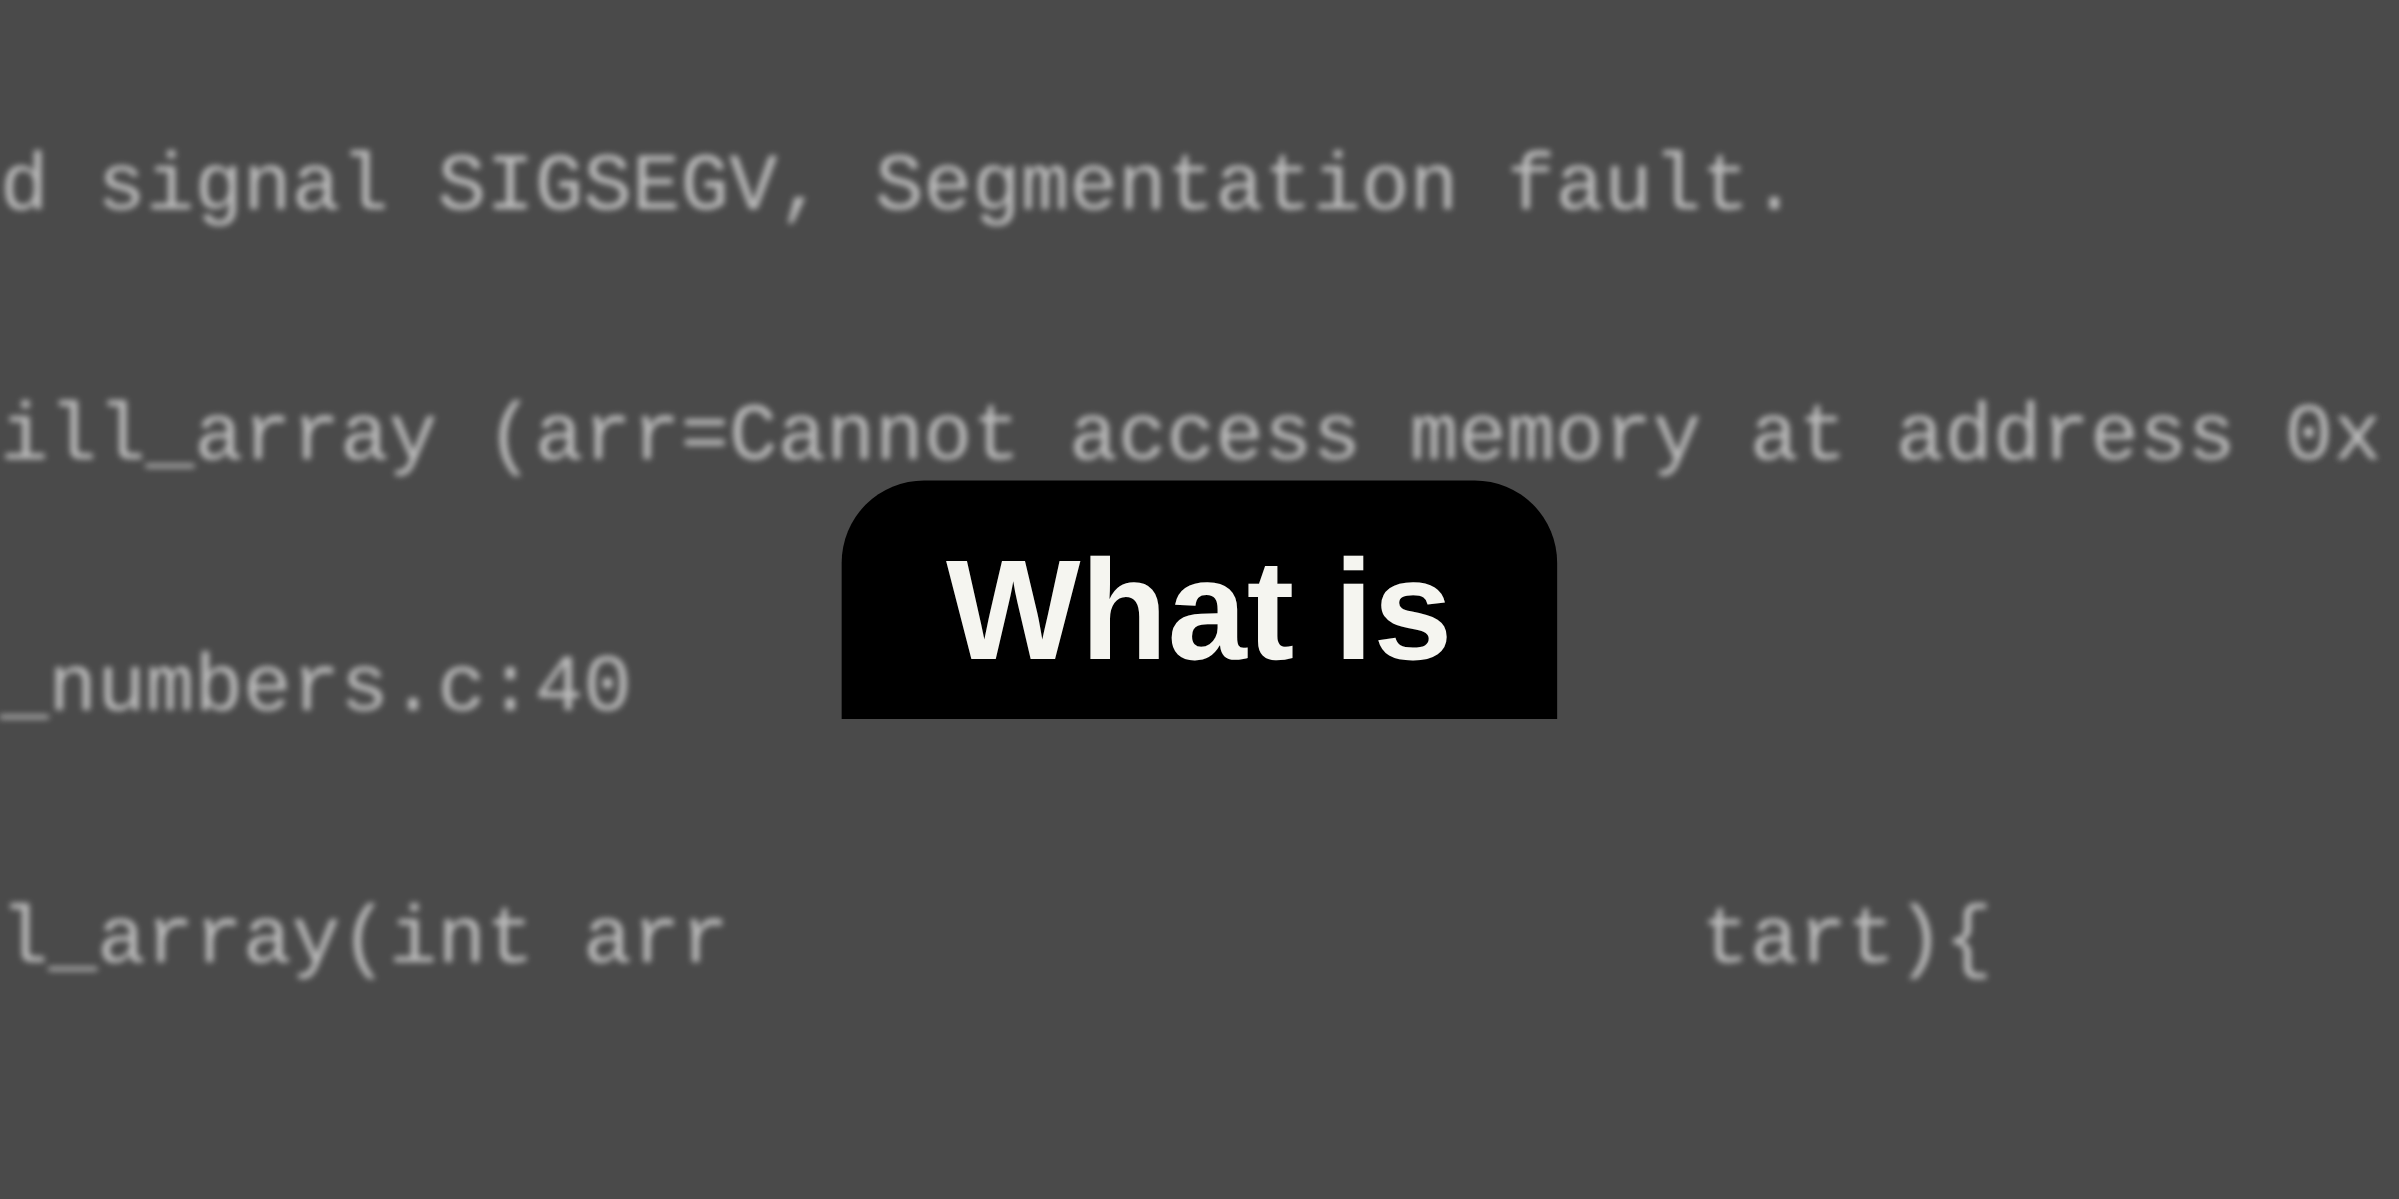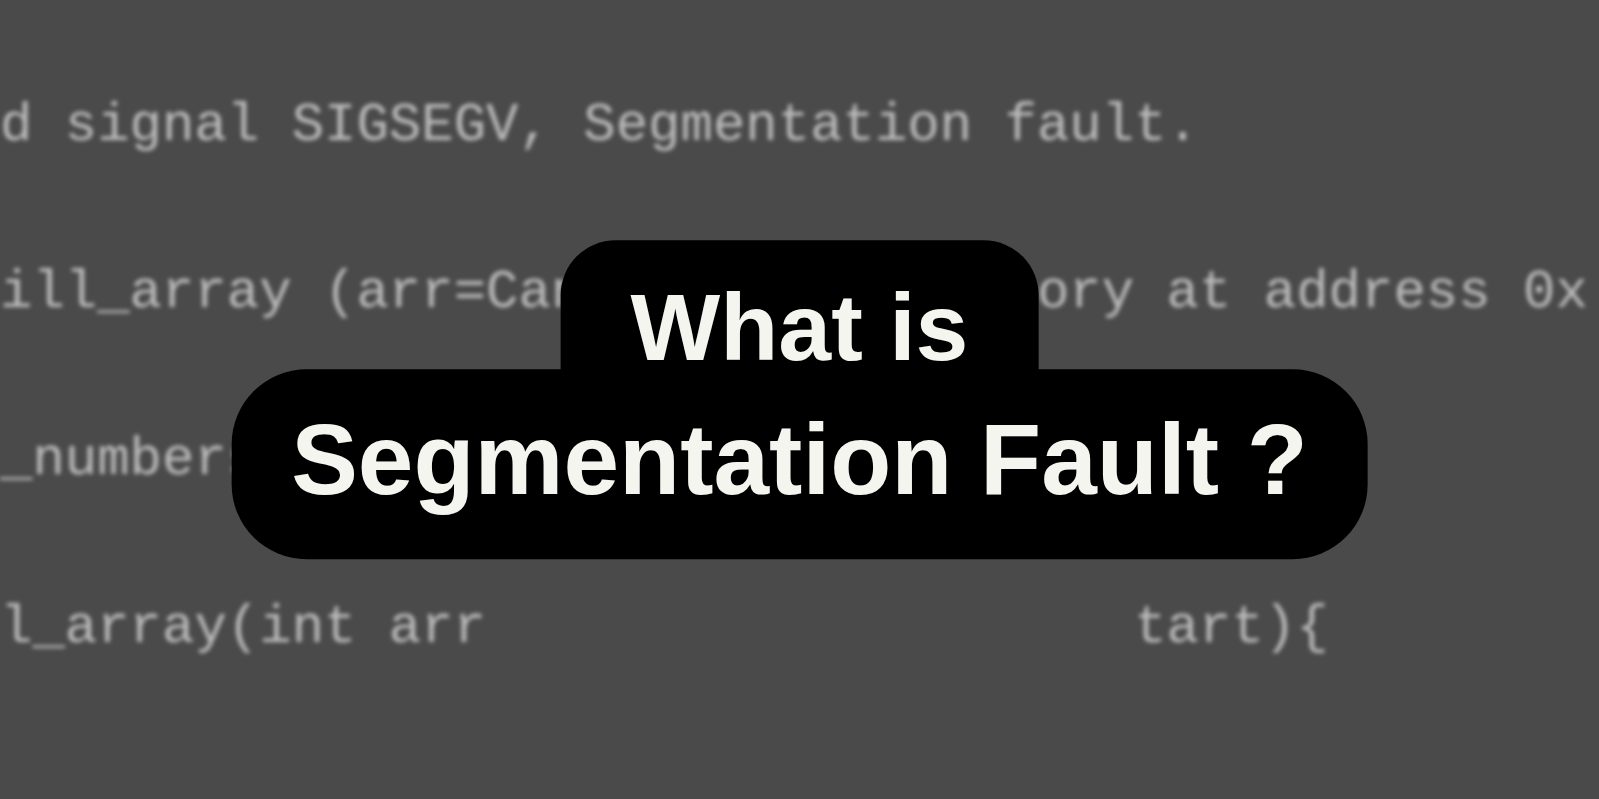--- a/index.html
+++ b/index.html
@@ -77,14 +77,13 @@
 <span class="bg-line">_numbers.c:40</span>
 <span class="bg-line">l_array(int arr                    tart){</span>
 <span class="bg-line"></span>
 
 
 
 </div>
 
 <div class="callout-container">
   <div class="callout-top">What is</div>
-  <div class="callout-bottom">Segmentation Fault ?</div>
 </div>
 
 </body></html>

